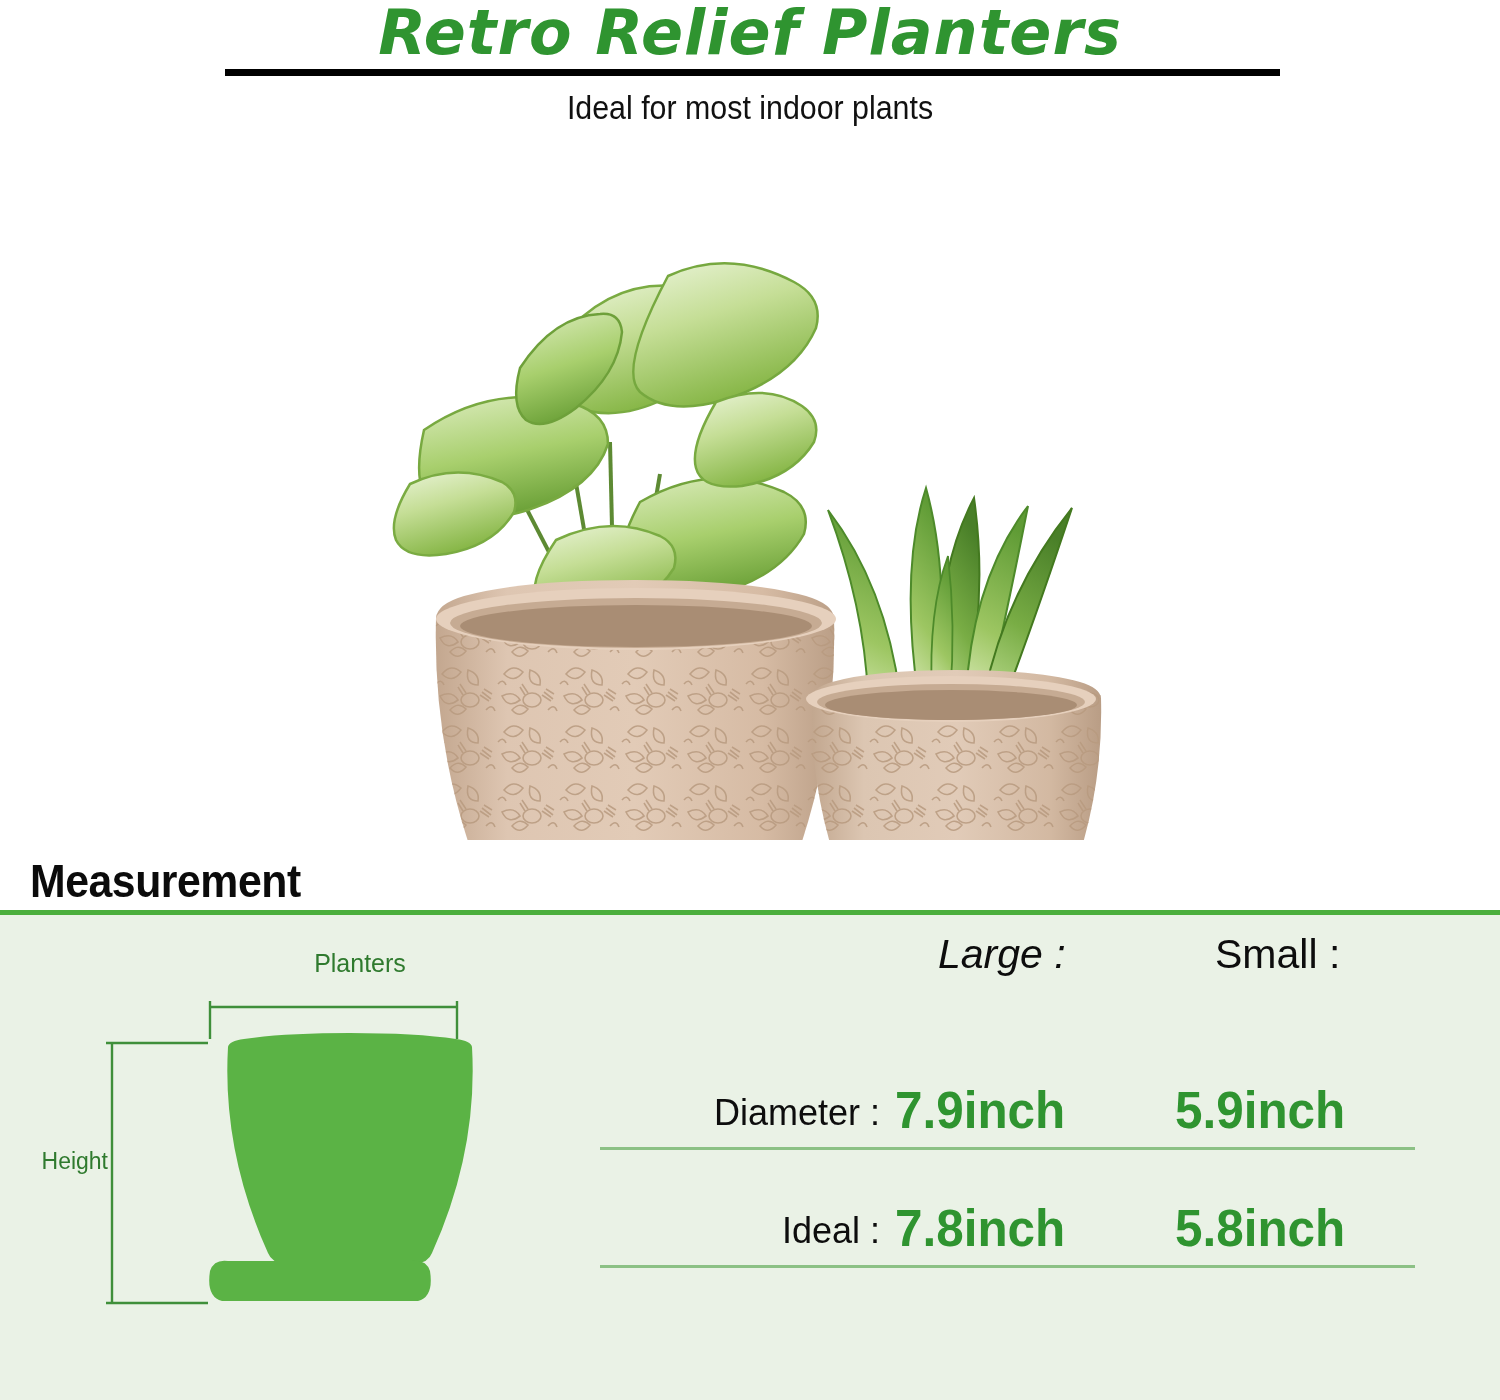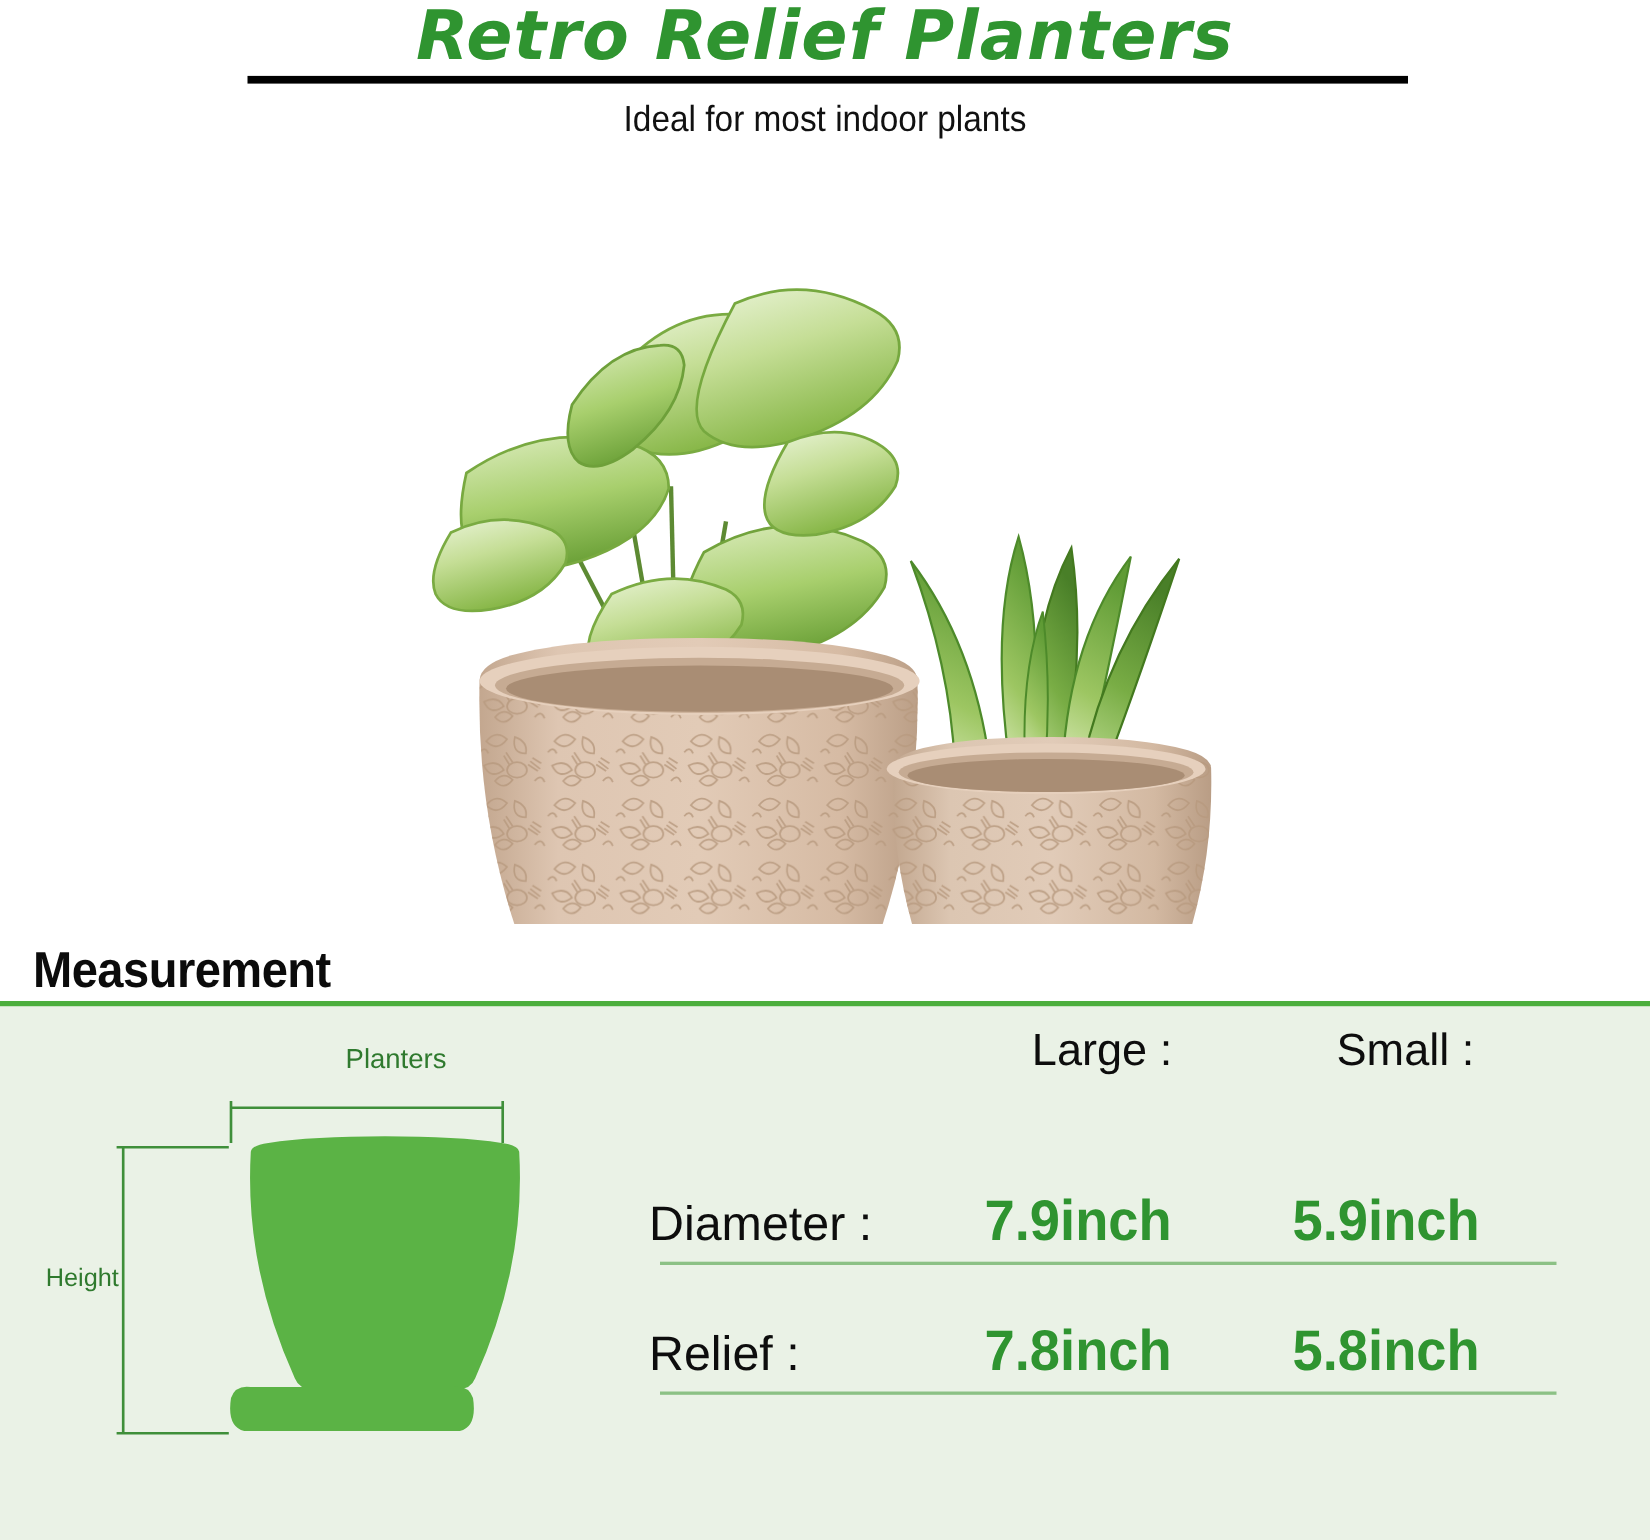--- a/index.html
+++ b/index.html
@@ -112,34 +112,34 @@
   }
   .spec-col-head {
     position: absolute;
     font-family: "Liberation Sans", sans-serif;
     font-size: 41px;
     font-weight: normal;
     color: #0d0d0d;
     white-space: nowrap;
     line-height: 48px;
   }
-  #col-head-large { top: 0px; left: 348px; }
+  #col-head-large { top: 0px; left: 348px; font-style: italic; }
   #col-head-small { top: 0px; left: 625px; text-align: center; }
 
   .spec-row { position: absolute; left: 0; width: 860px; }
   #row-diameter { top: 155px; }
   #row-height   { top: 273px; }
 
   .spec-label {
     position: absolute;
     top: 0; left: 0;
     width: 290px;
-    text-align: left;
-    font-family: "Liberation Sans", sans-serif;
-    font-size: 44px;
+    text-align: right;
+    font-family: "Liberation Sans", sans-serif;
+    font-size: 36px;
     font-weight: normal;
     color: #0d0d0d;
     white-space: nowrap;
     line-height: 56px;
   }
   .spec-value {
     position: absolute;
     top: -6px;
     font-family: "Liberation Sans", sans-serif;
     font-size: 52px;
@@ -331,18 +331,18 @@
   <div class="spec-col-head" id="col-head-small">Small :</div>
 
   <div class="spec-row" id="row-diameter">
     <div class="spec-label">Diameter :</div>
     <div class="spec-value large">7.9inch</div>
     <div class="spec-value small">5.9inch</div>
     <div class="spec-underline"></div>
   </div>
 
   <div class="spec-row" id="row-height">
-    <div class="spec-label">Relief :</div>
+    <div class="spec-label">Ideal :</div>
     <div class="spec-value large">7.8inch</div>
     <div class="spec-value small">5.8inch</div>
     <div class="spec-underline"></div>
   </div>
 </div>
 
 </body></html>

